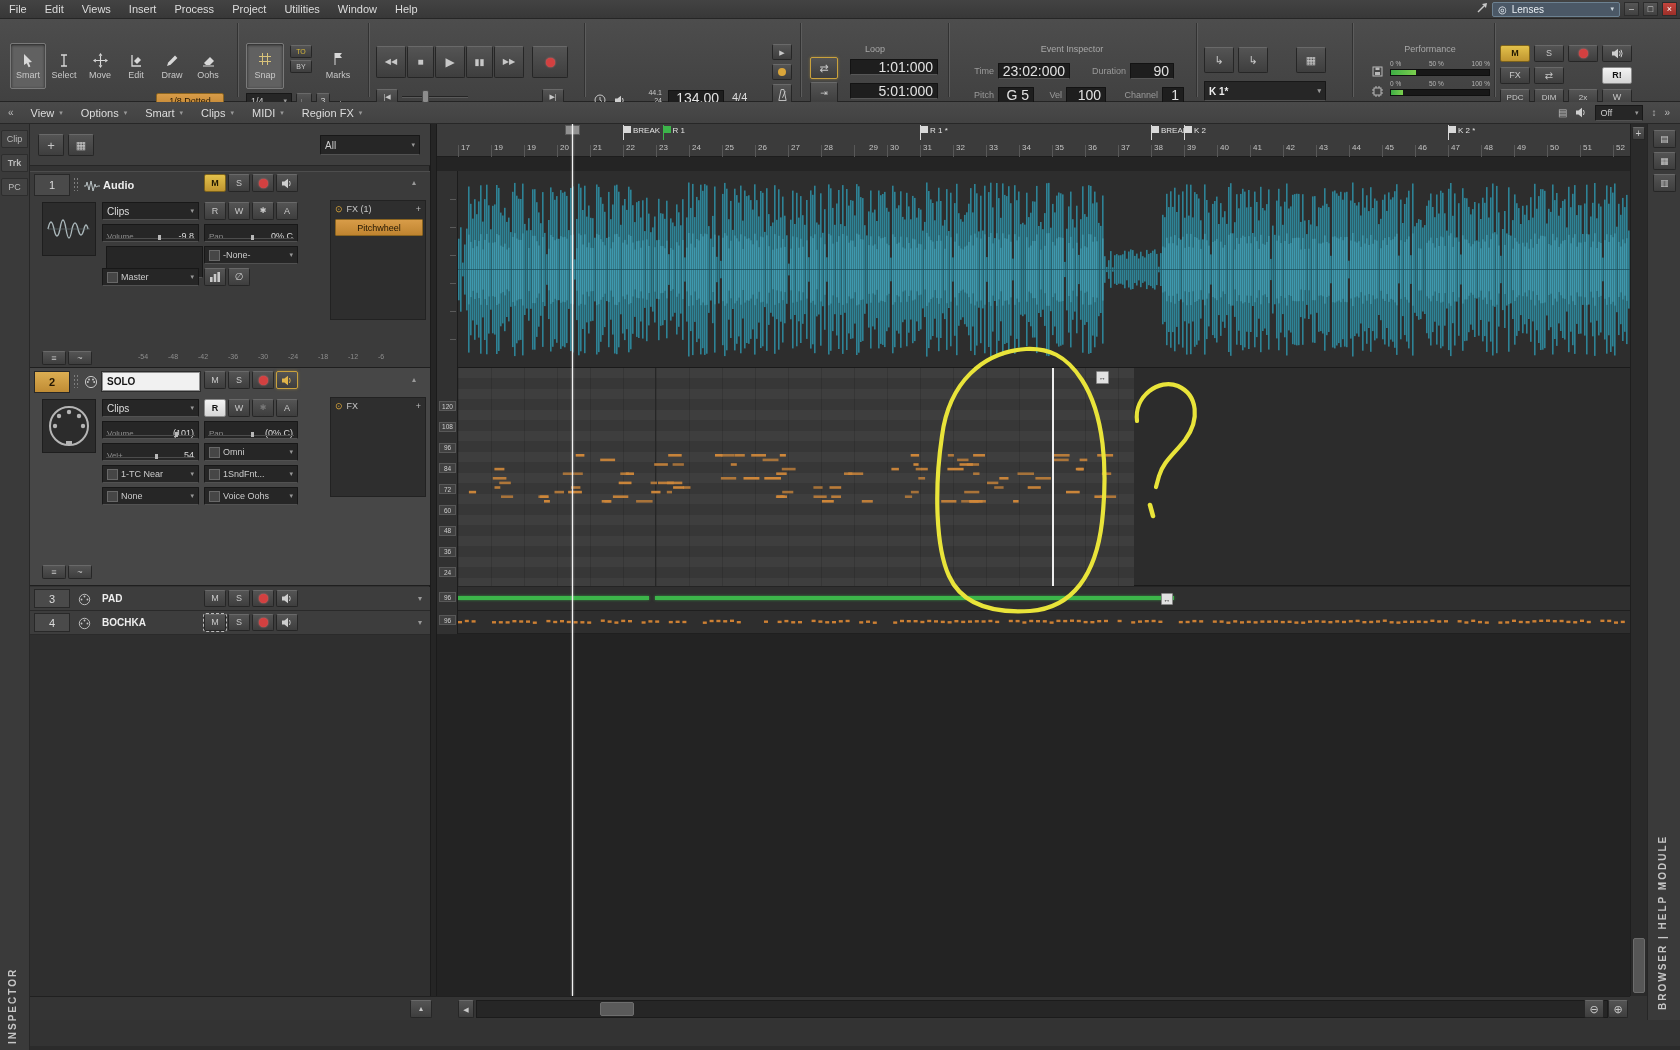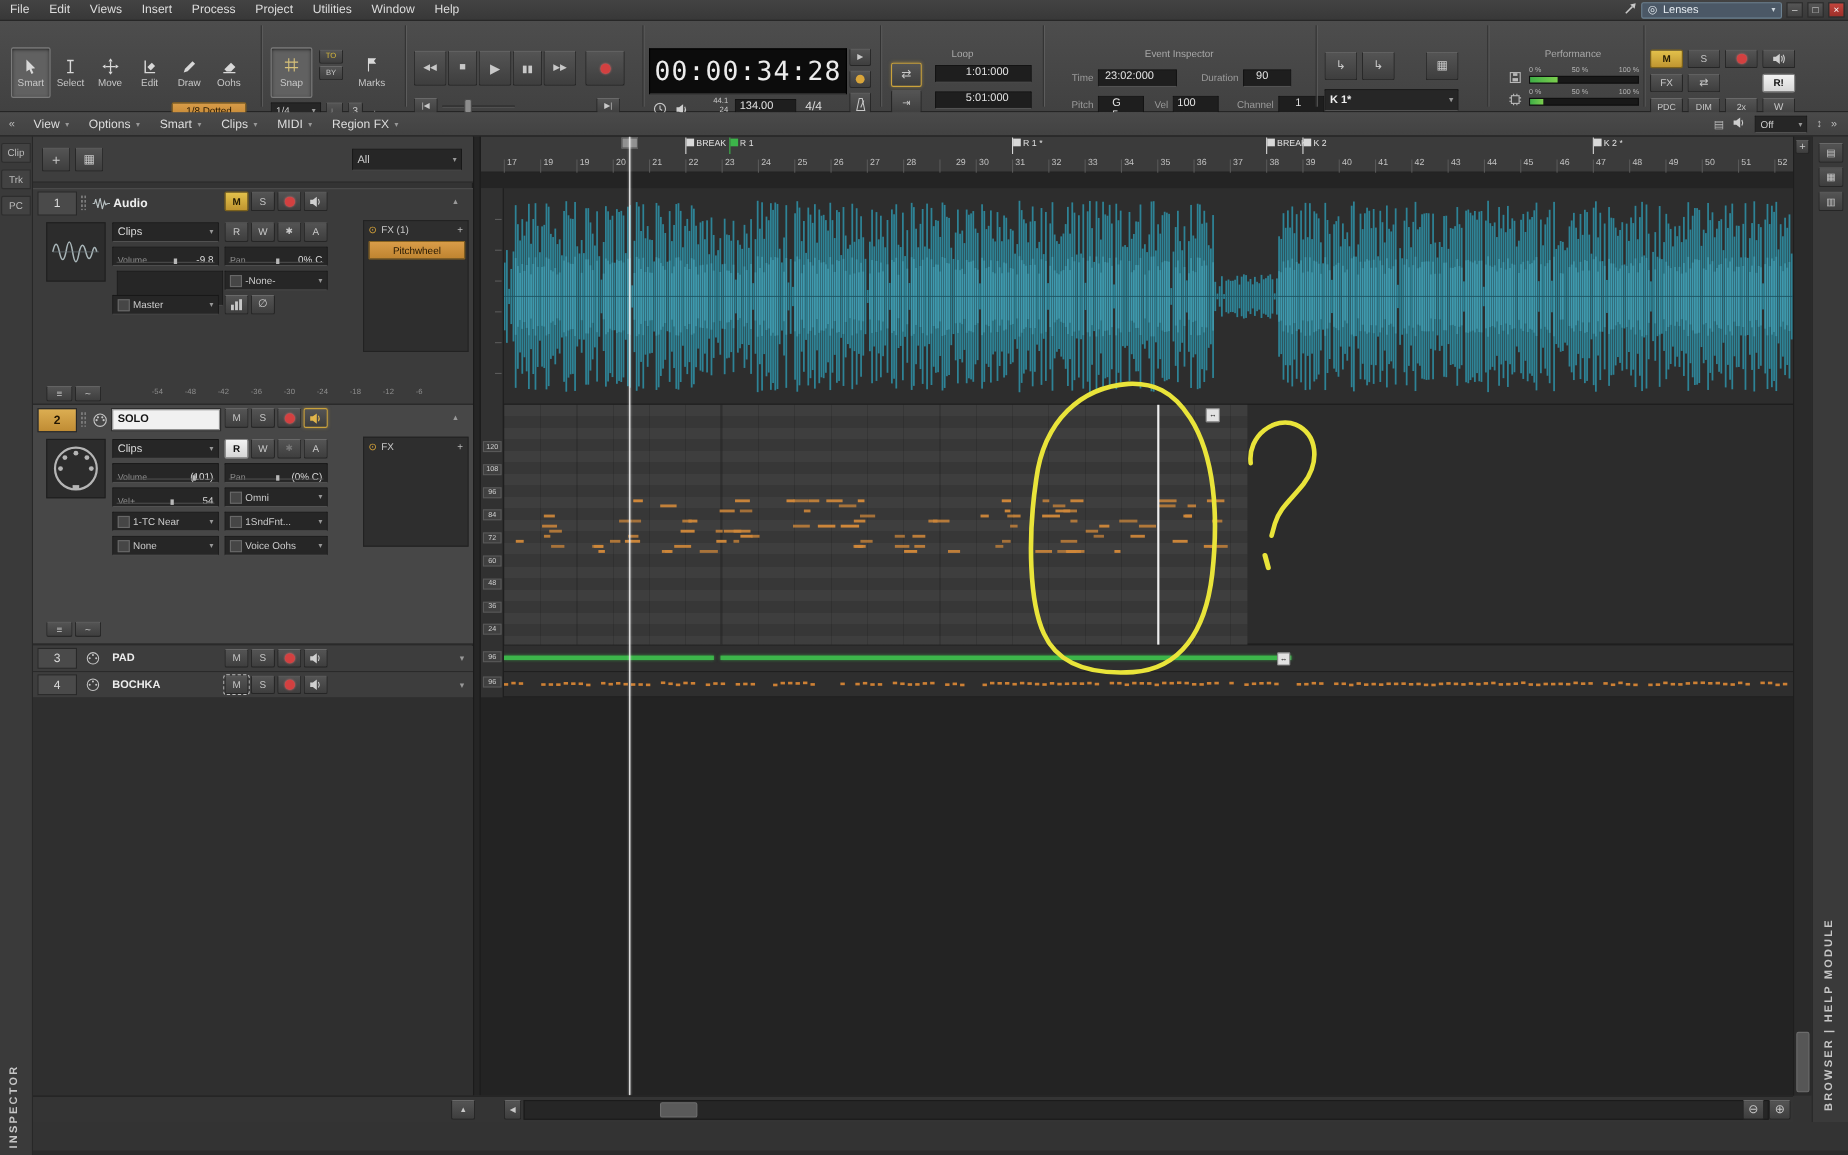--- a/index.html
+++ b/index.html
@@ -17,21 +17,21 @@
 
 #toolbar{left:0;top:19px;width:1680px;height:83px;background:linear-gradient(#4d4d4d,#414141);border-bottom:1px solid #242424;z-index:30}
 .tsep{position:absolute;top:4px;bottom:4px;width:1px;background:#323232;box-shadow:1px 0 0 #5c5c5c}
 .toolbtn{position:absolute;display:flex;flex-direction:column;align-items:center;justify-content:center;gap:2px;color:#c8c8c8;font-size:9px;border:1px solid transparent;border-radius:2px}
 .toolbtn.active{background:#616161;border-color:#7a7a7a;box-shadow:inset 0 1px 3px #222}
 .tb{position:absolute;display:flex;align-items:center;justify-content:center;background:linear-gradient(#545454,#3e3e3e);border:1px solid #262626;border-top-color:#696969;color:#c8c8c8;font-size:9px;border-radius:2px;line-height:1}
 .tb.amber{background:linear-gradient(#e3c14b,#bf9530);color:#241b04;border-color:#7c621c;font-weight:bold}
 .tb.white{background:linear-gradient(#f3f3f3,#d6d6d6);color:#111;border-color:#8a8a8a;font-weight:bold}
 .tb.act{border-color:#caa23c;box-shadow:0 0 3px rgba(202,162,60,.5)}
 .tb .red{width:9px;height:9px;border-radius:50%;background:#d34040;box-shadow:0 0 2px #f77}
-.ins{position:absolute;background:#1e1e1e;border:1px solid #131313;border-bottom-color:#565656;color:#e2e2e2;display:flex;align-items:flex-start;padding:0 20px;font-size:10px;border-radius:1px}
+.ins{position:absolute;background:#1e1e1e;border:1px solid #131313;border-bottom-color:#565656;color:#e2e2e2;display:flex;align-items:center;padding:0 4px;font-size:14px;border-radius:1px}
 .ins.right{justify-content:flex-end}
 .lab{position:absolute;color:#9a9a9a;font-size:9px;display:flex;align-items:center;justify-content:flex-end}
 .mtitle{position:absolute;color:#a8a8a8;font-size:9px;text-align:center}
 .badge{position:absolute;background:linear-gradient(#d89c48,#c08432);color:#241703;font-size:9px;display:flex;align-items:center;justify-content:center;border-radius:2px;border:1px solid #8a6420}
 
 .dd{position:absolute;display:flex;align-items:center;background:#262626;border:1px solid #181818;border-bottom-color:#515151;color:#ccc;font-size:9px;padding:0 4px;border-radius:1px;white-space:nowrap;overflow:hidden}
 .dd::after{content:"▾";margin-left:auto;font-size:7px;color:#999;padding-left:3px}
 .dd.io::before{content:"";width:9px;height:9px;background:#464646;border:1px solid #686868;margin-right:3px;flex:none}
 .sl{position:absolute;background:#262626;border:1px solid #181818;border-bottom-color:#515151;display:flex;align-items:flex-end;padding:0 4px;border-radius:1px}
 .sl .lab2{color:#8f8f8f;font-size:8px}
@@ -191,23 +191,20 @@
     <div class="tb" style="left:494px;top:27px;width:30px;height:32px;font-size:8px">▶▶</div>
     <div class="tb" style="left:532px;top:27px;width:36px;height:32px">
         <span class="red"></span>
       </div>
     <div class="tb" style="left:376px;top:70px;width:22px;height:15px;font-size:7px">|◀</div>
     <div class="a" style="left:402px;top:77px;width:66px;height:2px;background:#242424;border-bottom:1px solid #5a5a5a"></div>
     <div class="a" style="left:422px;top:71px;width:7px;height:13px;background:#8c8c8c;border:1px solid #4a4a4a;border-radius:2px"></div>
     <div class="tb" style="left:542px;top:70px;width:22px;height:15px;font-size:7px">▶|</div>
     <div class="tsep" style="left:584px"></div>
 
-    <div class="a" style="left:590px;top:25px;width:180px;height:42px;background:#0c0c0c;border:1px solid #000;border-bottom-color:#4a4a4a;display:flex;align-items:center;justify-content:center">
-      <span class="timebig">00:00:34:28</span>
-    </div>
     <span class="a" style="left:594px;top:73px"><svg width="12" height="12" viewBox="0 0 12 12">
           <circle cx="6" cy="6" r="5" stroke="#c8c8c8" fill="none"></circle>
           <path d="M6 3v3l2 1.5" stroke="#c8c8c8" fill="none"></path>
         </svg></span>
     <span class="a" style="left:614px;top:73px"><svg width="12" height="11" viewBox="0 0 12 11">
           <path d="M1 3.5h2.4L7 .8v9.4L3.4 7.5H1z" fill="#cfcfcf"></path>
           <path d="M8.5 3q1.4 2.5 0 5" stroke="#cfcfcf" fill="none"></path>
         </svg></span>
     <div class="a" style="left:636px;top:70px;width:26px;text-align:right;font-size:7px;line-height:8px;color:#c8c8c8">
       <div>44.1</div>
@@ -340,21 +337,21 @@
           <span>Off</span>
         </div>
       <span style="color:#bbb;font-size:10px">↕</span>
       <span style="color:#bbb;font-size:10px">»</span>
     </div>
   </div>
 
   <div id="rail-left" class="a">
     <div id="dock-tabs">
         <div class="railtab" style="top: 6px;">Clip</div>
-        <div class="railtab" style="top: 30px;">Trk</div>
+        <div class="railtab" style="top: 30px; font-weight: bold;">Trk</div>
         <div class="railtab" style="top: 54px;">PC</div>
       </div>
     <div class="vtext" style="left:7px;top:805px;height:115px">INSPECTOR</div>
   </div>
 
   <div id="trackpanel" class="a">
 
     <div class="a" style="left:0;top:0;width:400px;height:42px;background:#3e3e3e;border-bottom:1px solid #262626"></div>
     <div class="tb" style="left:8px;top:10px;width:26px;height:22px;font-size:13px">+</div>
     <div class="tb" style="left:38px;top:10px;width:26px;height:22px;font-size:11px">▦</div>

